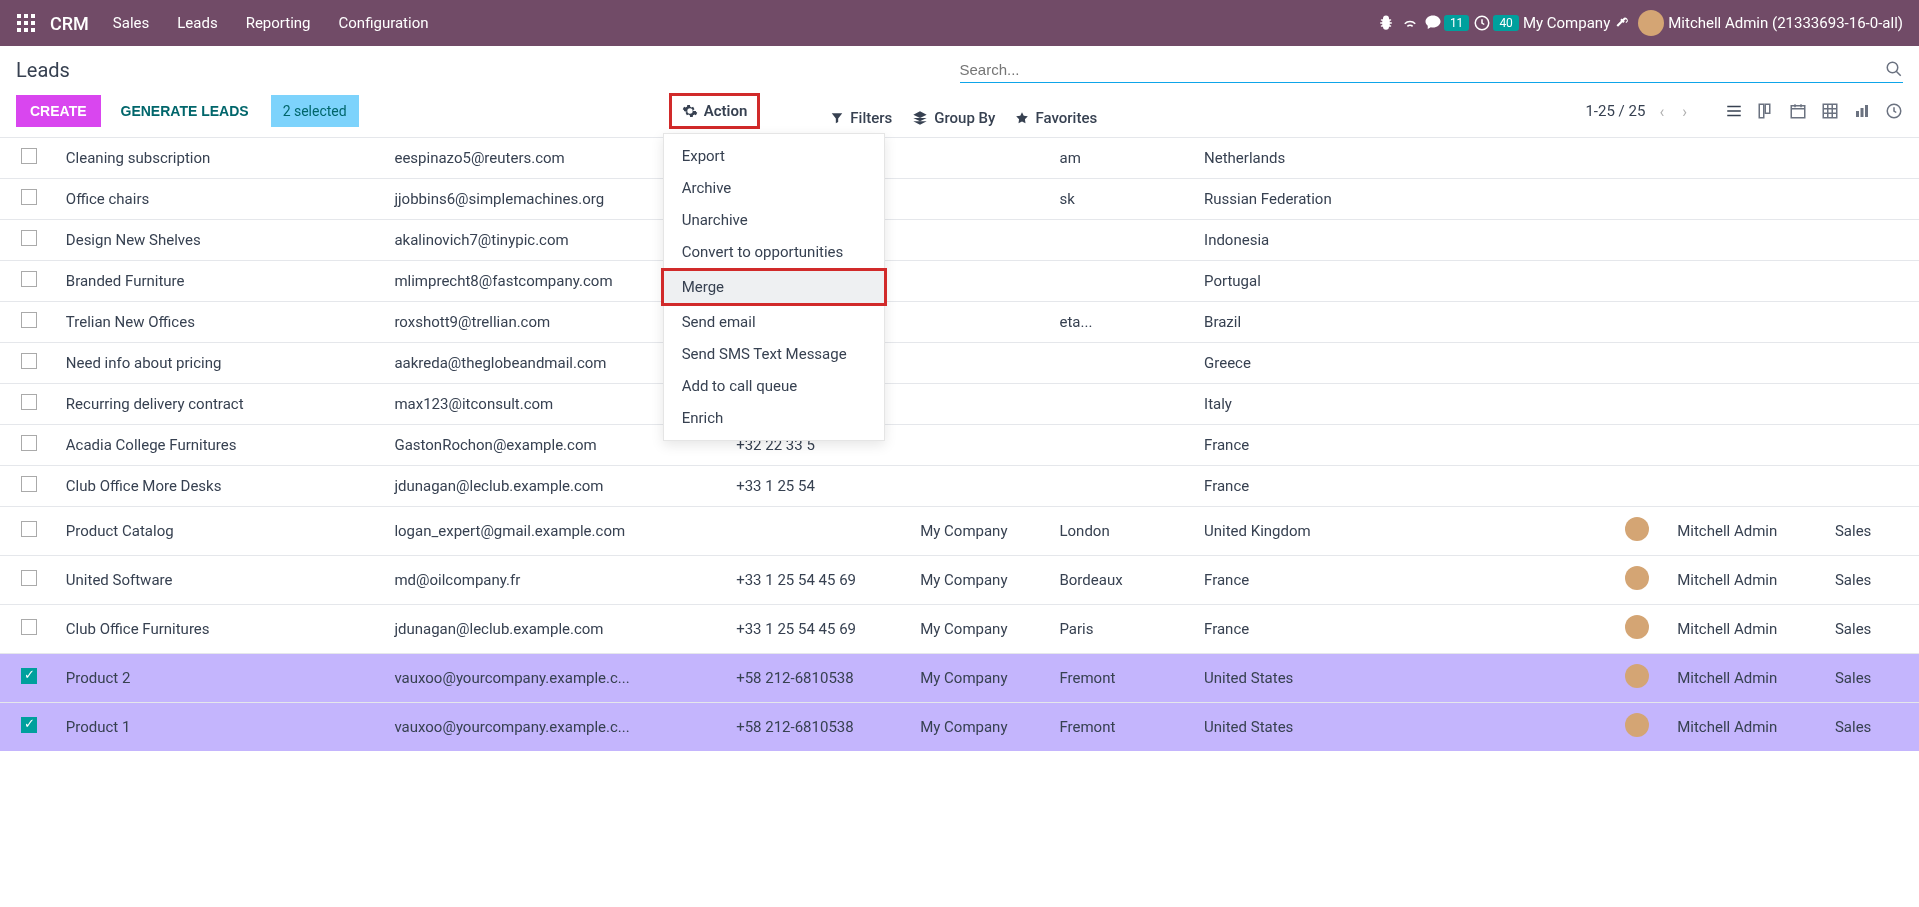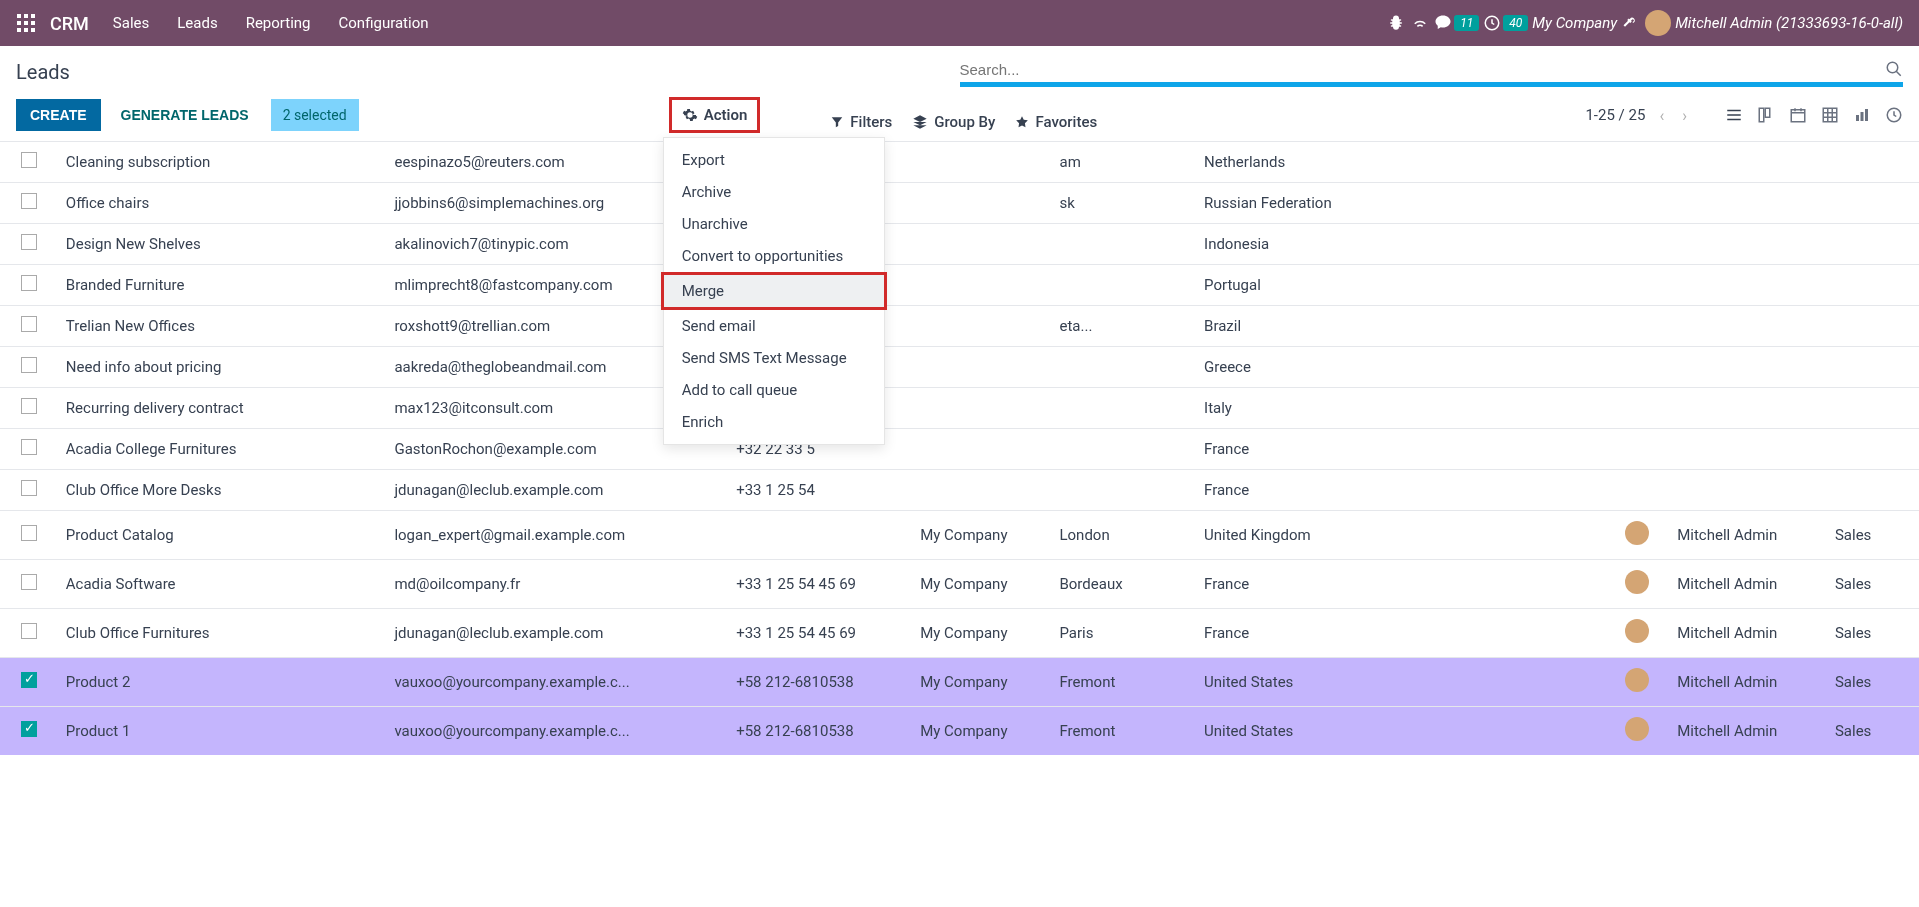--- a/index.html
+++ b/index.html
@@ -2,37 +2,37 @@
 <html><head>
 <meta charset="utf-8">
 <style>
 * { box-sizing: border-box; margin: 0; padding: 0; }
 body { font-family: -apple-system, BlinkMacSystemFont, "Segoe UI", Roboto, sans-serif; font-size: 14px; color: #374151; background: #fff; overflow: hidden; }
 .topbar { background: #714B67; color: #fff; height: 46px; display: flex; align-items: center; padding: 0 16px; }
 .apps-icon { width: 20px; height: 20px; margin-right: 14px; cursor: pointer; }
 .brand { font-size: 18px; font-weight: 500; margin-right: 24px; }
 .nav-menu { display: flex; gap: 28px; }
 .nav-item { color: #fff; cursor: pointer; font-size: 15px; }
-.topbar-right { margin-left: auto; display: flex; align-items: center; gap: 4px; font-style: italic; }
+.topbar-right { margin-left: auto; display: flex; align-items: center; gap: 4px; }
 .topbar-icon { width: 20px; height: 20px; cursor: pointer; display: flex; align-items: center; justify-content: center; }
 .badge-wrap { position: relative; display: flex; align-items: center; }
 .badge { background: #00A09D; color: #fff; font-size: 12px; padding: 1px 6px; border-radius: 3px; margin-left: 2px; }
 .company-name { font-size: 15px; }
 .avatar-small { width: 26px; height: 26px; border-radius: 50%; background: #d4a574; display: inline-block; }
 .user-name { font-size: 15px; }
 
 .control-panel { padding: 10px 16px 0 16px; }
 .cp-row1 { display: flex; align-items: center; }
 .page-title { font-size: 20px; color: #374151; }
-.search-wrap { margin-left: auto; width: 50%; border-bottom: 5px solid #0ea5e9; display: flex; align-items: center; padding: 4px 0; justify-content: space-between; }
+.search-wrap { margin-left: auto; width: 50%; border-bottom: 1px solid #0ea5e9; display: flex; align-items: center; padding: 4px 0; justify-content: space-between; }
 .search-input { border: none; outline: none; flex: 1; font-size: 15px; color: #6b7280; }
 .search-icon { width: 18px; height: 18px; cursor: pointer; }
 
 .cp-row2 { display: flex; align-items: center; margin-top: 10px; padding-bottom: 8px; }
-.btn-create { background: #0369a1; color: #fff; border: none; padding: 8px 14px; font-weight: 600; font-size: 14px; cursor: pointer; margin-right: 10px; }
+.btn-create { background: #d946ef; color: #fff; border: none; padding: 8px 14px; font-weight: 600; font-size: 14px; cursor: pointer; margin-right: 10px; }
 .btn-generate { background: transparent; color: #01666b; border: none; padding: 8px 10px; font-weight: 600; font-size: 14px; cursor: pointer; margin-right: 12px; }
 .selection-badge { background: #7dd3fc; color: #01666b; padding: 8px 12px; font-size: 14px; }
 
 .action-wrap { position: relative; margin-left: 310px; }
 .action-btn { display: flex; align-items: center; gap: 6px; font-weight: 600; font-size: 15px; cursor: pointer; padding: 6px 10px; }
 .highlight-red { border: 3px solid #d12a2a; }
 .dropdown-menu { position: absolute; top: 40px; left: -6px; background: #fff; border: 1px solid #e5e5e5; box-shadow: 0 4px 12px rgba(0,0,0,0.1); width: 222px; z-index: 100; padding: 6px 0; }
 .dropdown-item { padding: 7px 18px; font-size: 15px; color: #374151; cursor: pointer; }
 .dropdown-item.highlighted { background: #eef0f2; border: 3px solid #d12a2a; margin: 0 -3px; }
 
@@ -352,21 +352,21 @@
     <td class="col-phone"></td>
     <td class="col-company">My Company</td>
     <td class="col-city">London</td>
     <td class="col-country">United Kingdom</td>
     <td class="col-avatar"><span class="avatar-tiny"></span></td>
     <td class="col-salesperson">Mitchell Admin</td>
     <td class="col-team">Sales</td>
   </tr>
         <tr>
     <td class="col-check"><span class="checkbox "></span></td>
-    <td class="col-name">Acadia Software</td>
+    <td class="col-name">United Software</td>
     <td class="col-email">md@oilcompany.fr</td>
     <td class="col-phone">+33 1 25 54 45 69</td>
     <td class="col-company">My Company</td>
     <td class="col-city">Bordeaux</td>
     <td class="col-country">France</td>
     <td class="col-avatar"><span class="avatar-tiny"></span></td>
     <td class="col-salesperson">Mitchell Admin</td>
     <td class="col-team">Sales</td>
   </tr>
         <tr>

